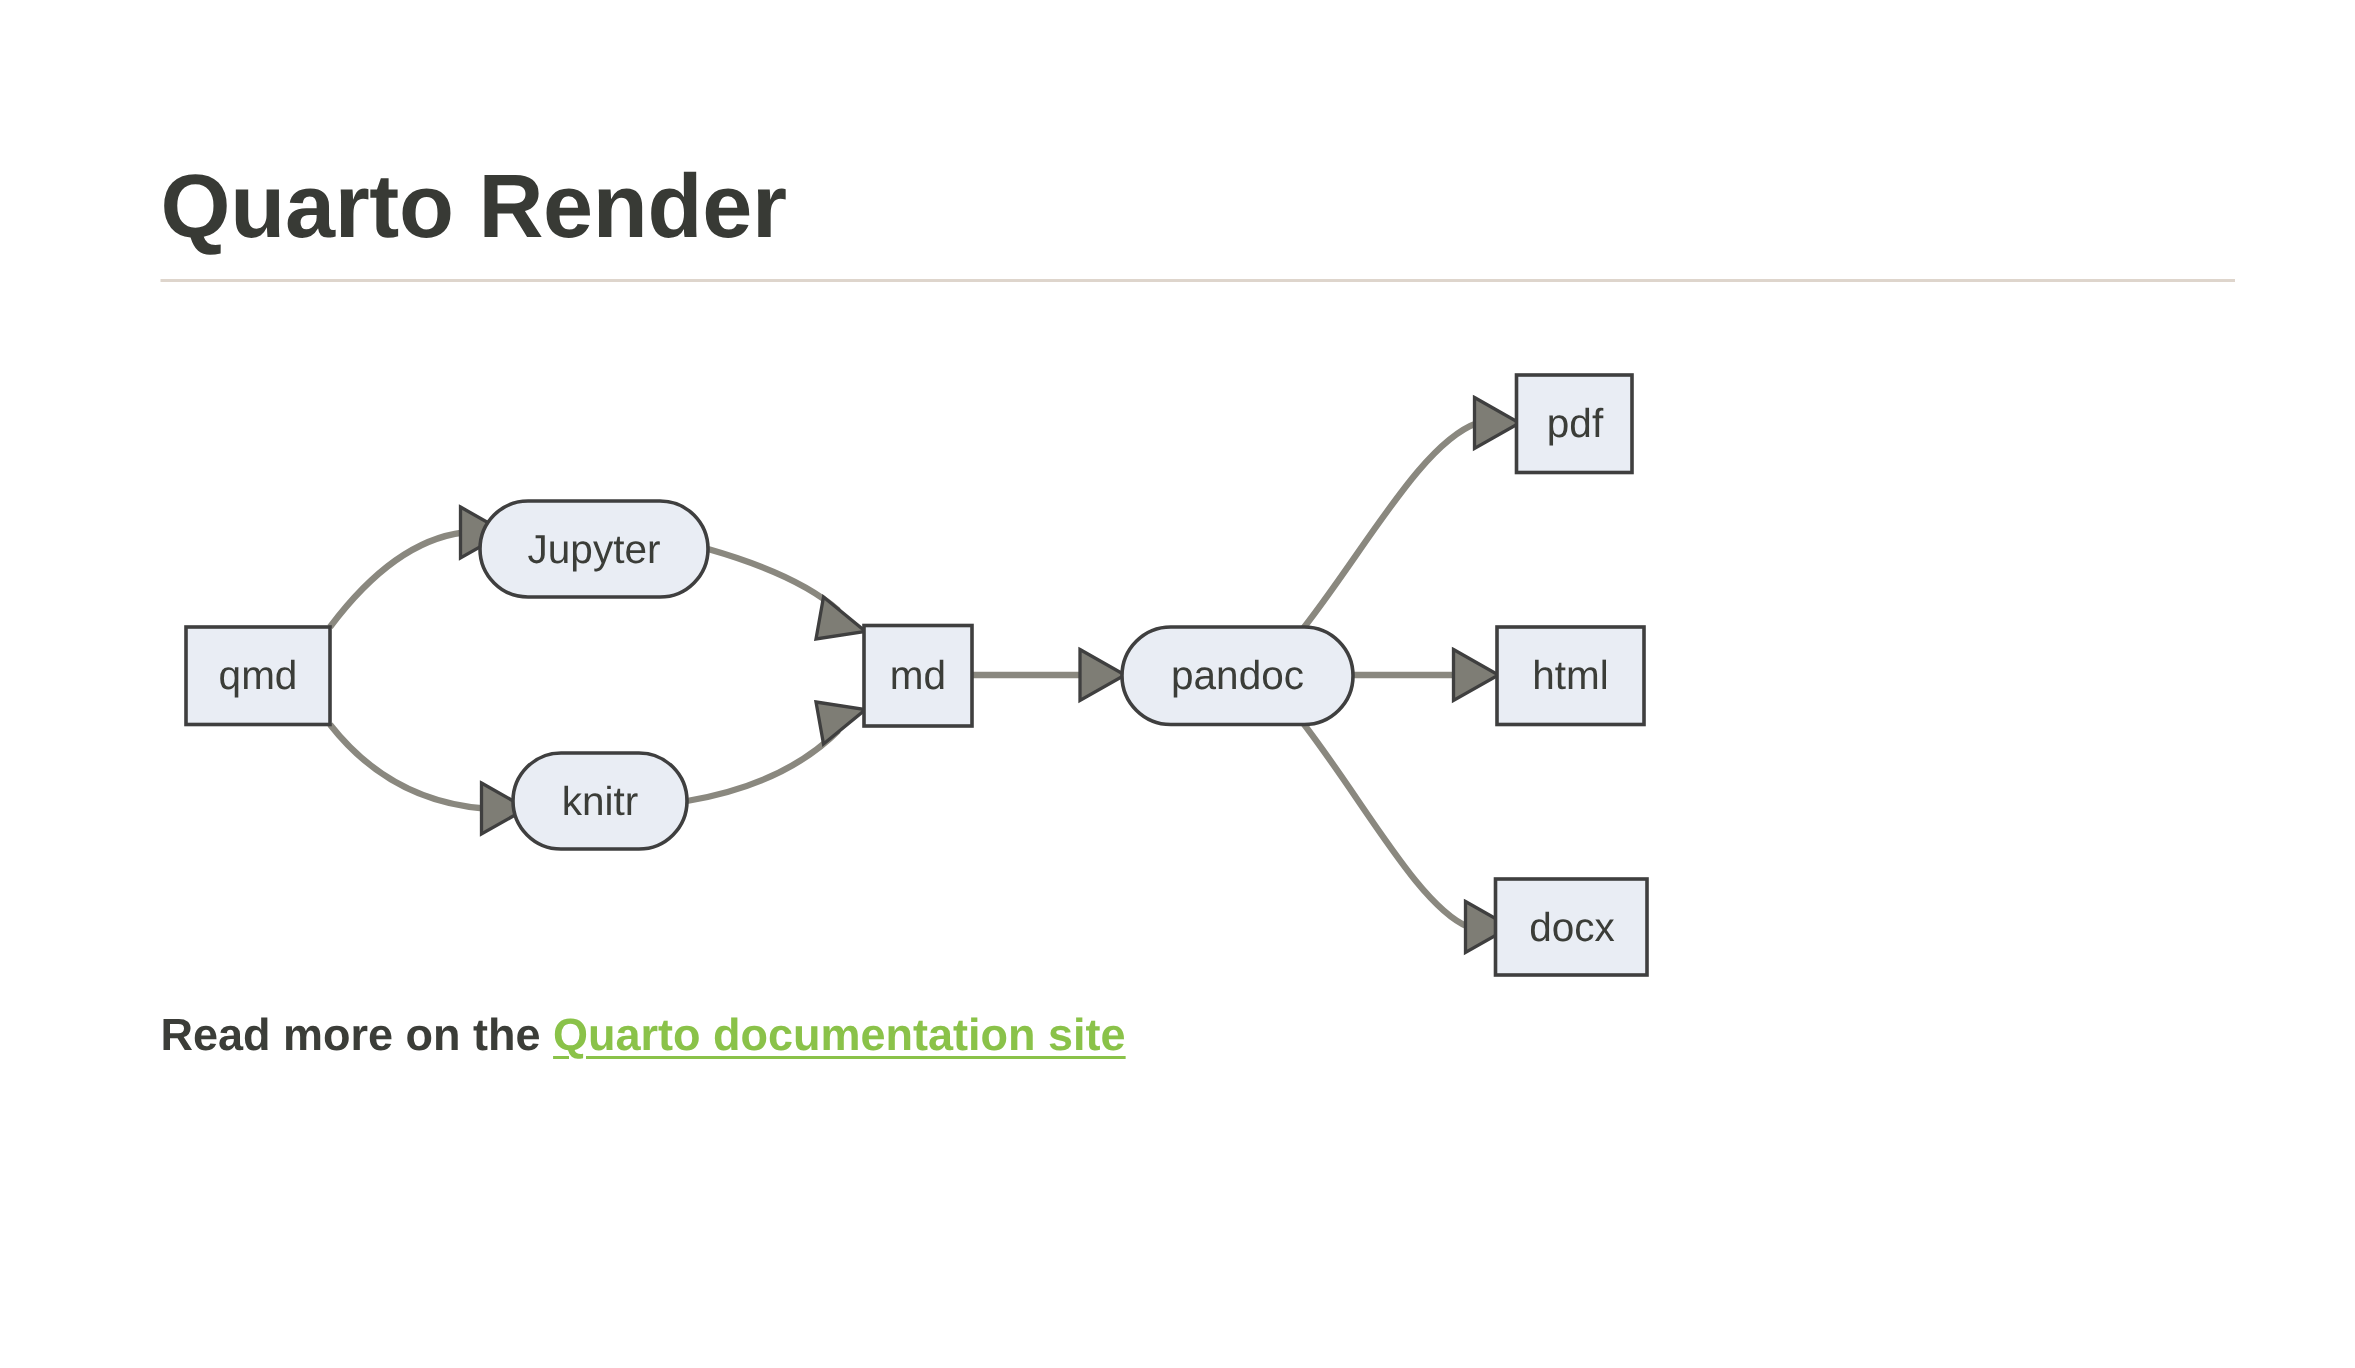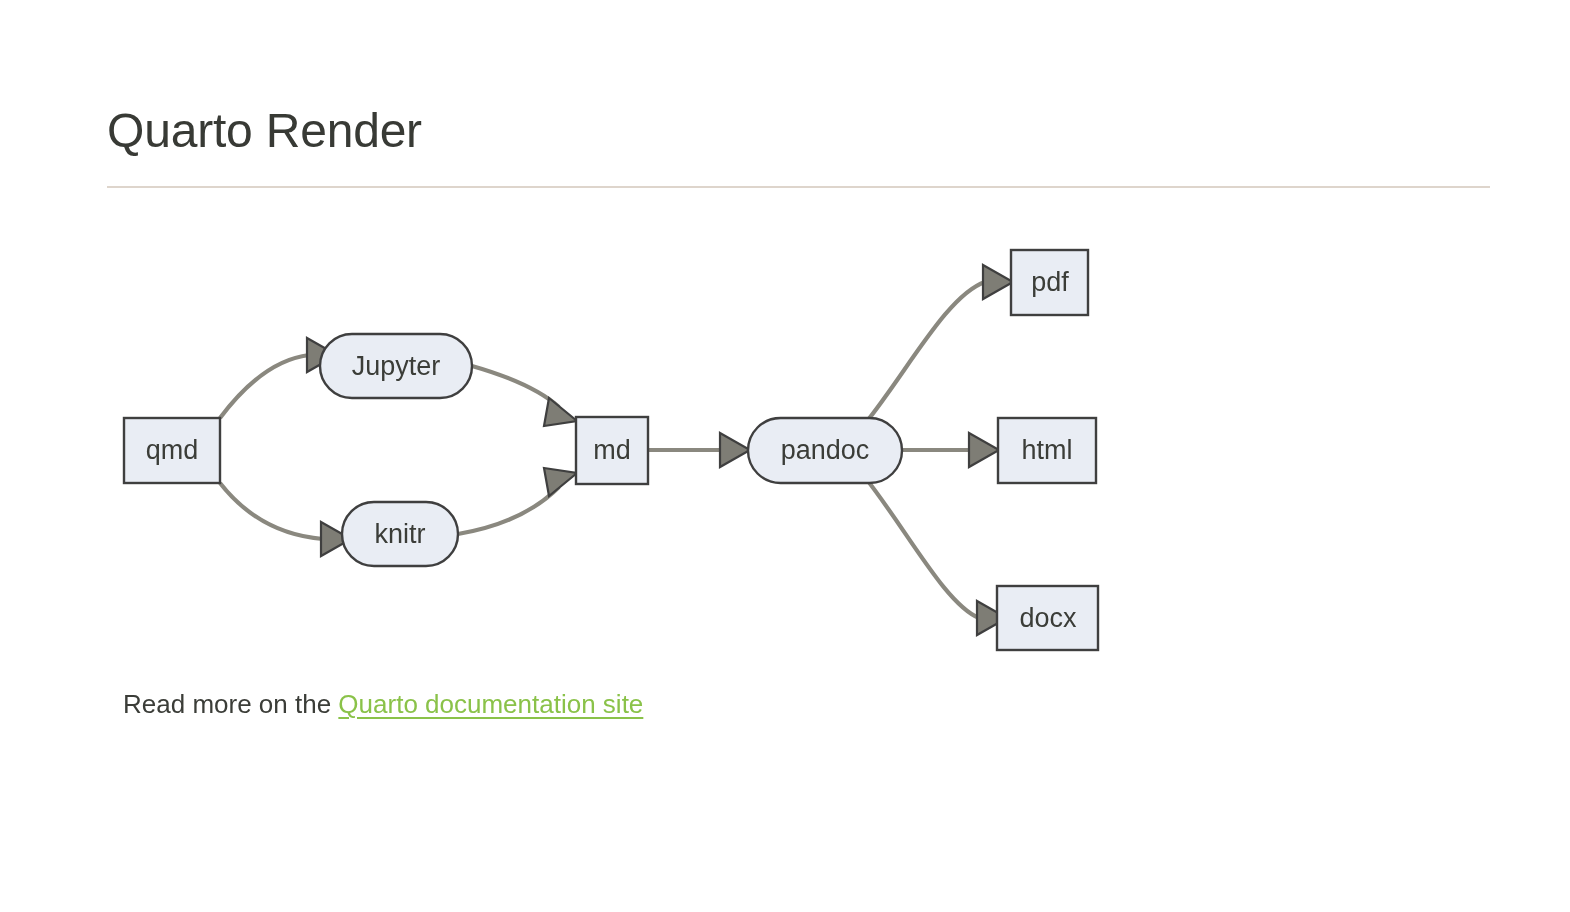--- a/index.html
+++ b/index.html
@@ -18,22 +18,22 @@
   .page {
     position: relative;
     width: 1570px;
     height: 912px;
   }
   #page-title {
     position: absolute;
     left: 107px;
     top: 104px;
     margin: 0;
-    font-weight: 400;
-    font-size: 48px;
+    font-weight: 700;
+    font-size: 60px;
     line-height: 1.12;
     letter-spacing: -0.2px;
     color: #383a35;
     white-space: nowrap;
   }
   #title-rule {
     position: absolute;
     left: 107px;
     top: 186px;
     width: 1383px;
@@ -72,25 +72,26 @@
   .arrow-head {
     fill: #7e7d75;
     stroke: #3f3f3f;
     stroke-width: 2.2;
     stroke-linejoin: miter;
   }
   #read-more {
     position: absolute;
     left: 107px;
     top: 670px;
-    margin: 16px;
-    font-size: 26px;
+    margin: 0;
+    font-size: 30px;
     line-height: 1.4;
     color: #3b3d38;
     white-space: nowrap;
+    font-weight: bold;
   }
   #read-more a {
     color: #8ac249;
     text-decoration: underline;
     text-decoration-color: #8ac249;
     text-underline-offset: 4px;
     text-decoration-thickness: 2px;
   }
 </style>
 </head>

